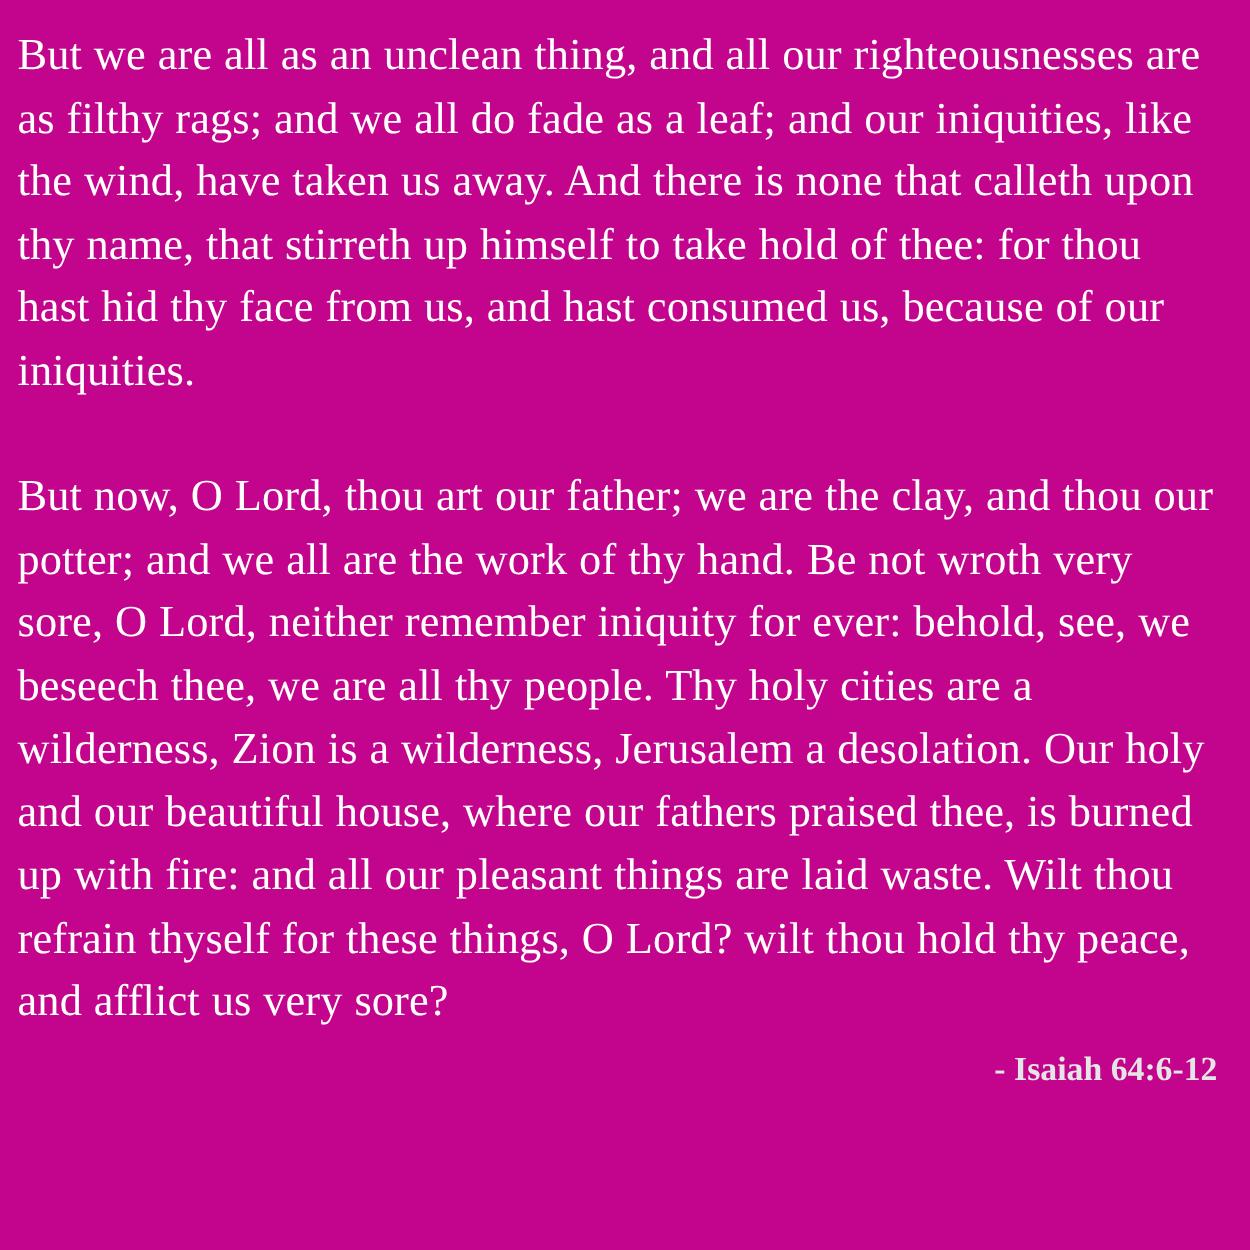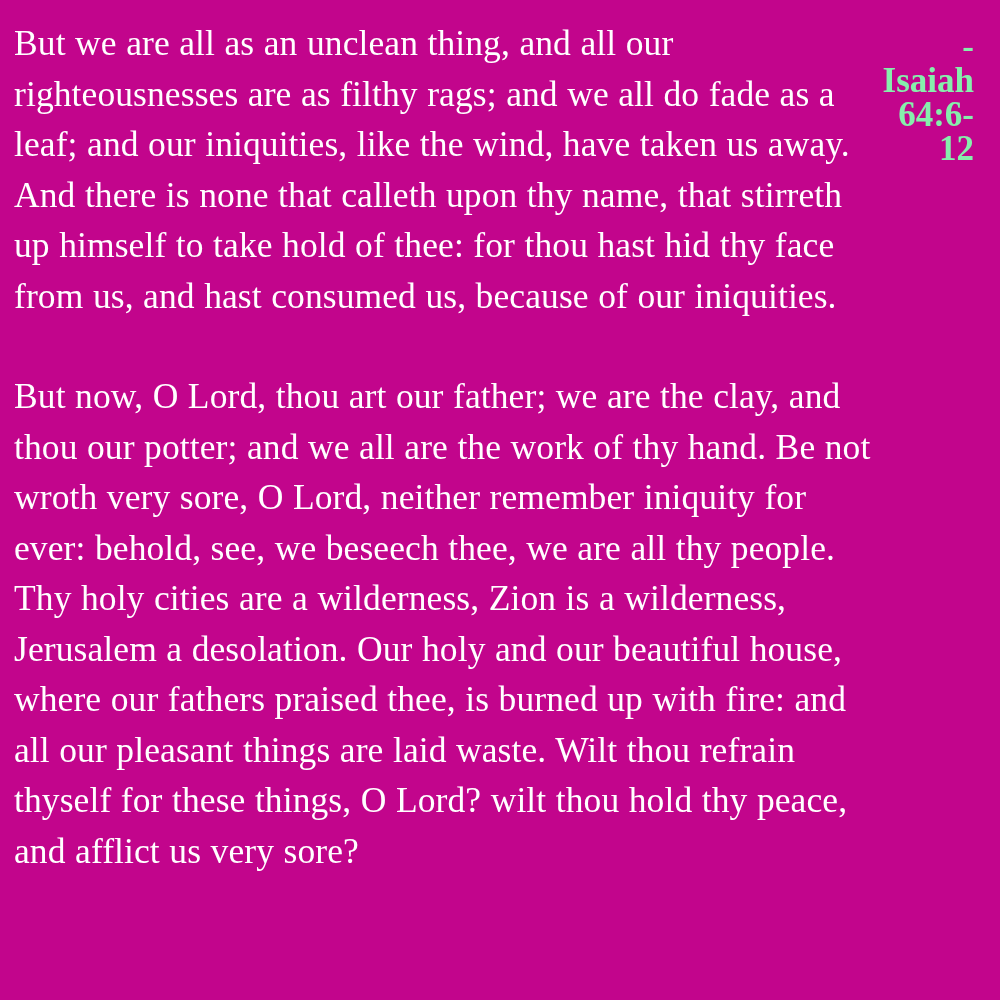--- a/index.html
+++ b/index.html
@@ -13,42 +13,42 @@
     font-family: "Liberation Serif", serif;
     overflow: hidden;
   }
   .scripture-card {
     box-sizing: border-box;
     width: 1000px;
     height: 1000px;
     background: #c2058c;
     padding: 18px 22px 10px 14px;
     display: flex;
-    flex-direction: row;
+    flex-direction: column;
     justify-content: flex-start;
   }
   .verse-body {
     color: #ffffff;
     font-size: 35.5px;
     line-height: 50.5px;
     letter-spacing: 0.1px;
     text-align: left;
     word-spacing: 0.5px;
   }
   .verse-paragraph {
     margin: 0 0 0 0;
   }
   .paragraph-gap {
     height: 50px;
   }
   .attribution {
     margin-top: 12px;
     text-align: right;
-    color: #86efac;
-    font-size: 35px;
+    color: #e5e5e5;
+    font-size: 27px;
     font-weight: bold;
     line-height: 34px;
     padding-right: 4px;
   }
 </style>
 </head>
 <body>
 
 <div class="scripture-card">
   <div class="verse-body">

